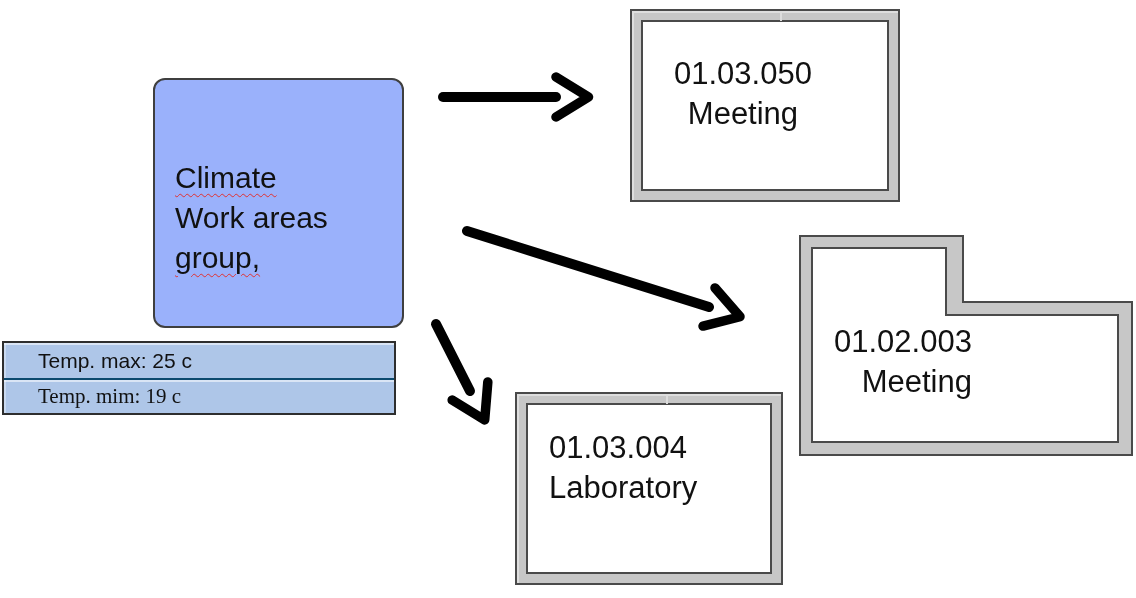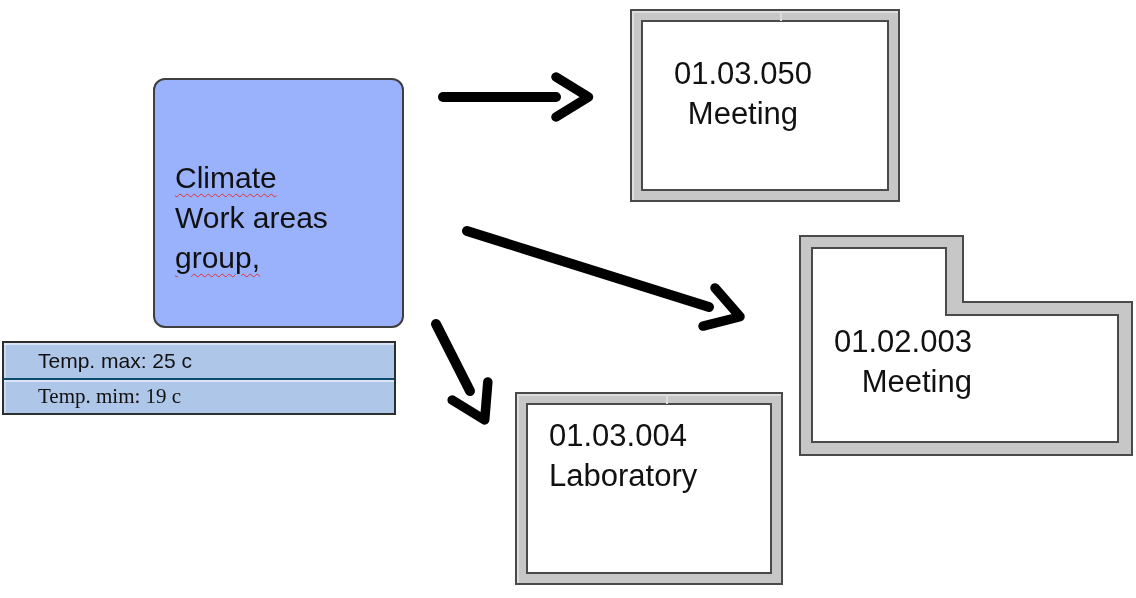--- a/index.html
+++ b/index.html
@@ -49,21 +49,21 @@
     background:#ffffff;border:2px solid #4a4a4a;
   }
   .seam{position:absolute;top:2px;width:2px;height:8px;background:#dcdcdc;}
   #office{left:630px;top:9px;width:270px;height:193px;}
   #laboratory{left:515px;top:392px;width:268px;height:193px;}
 
   .room-label{
     position:absolute;font-size:31px;line-height:40px;color:#111111;white-space:nowrap;
   }
   #office-label{left:674px;top:54px;text-align:center;}
-  #laboratory-label{left:549px;top:416px;}
+  #laboratory-label{left:549px;top:428px;}
   #meeting-label{left:834px;top:322px;text-align:right;}
 
   svg.layer{position:absolute;pointer-events:none;overflow:visible;}
   #meeting-svg{left:795px;top:231px;}
   #arrows-svg{left:0;top:0;}
 </style>
 </head>
 <body>
 
 <div id="canvas">

